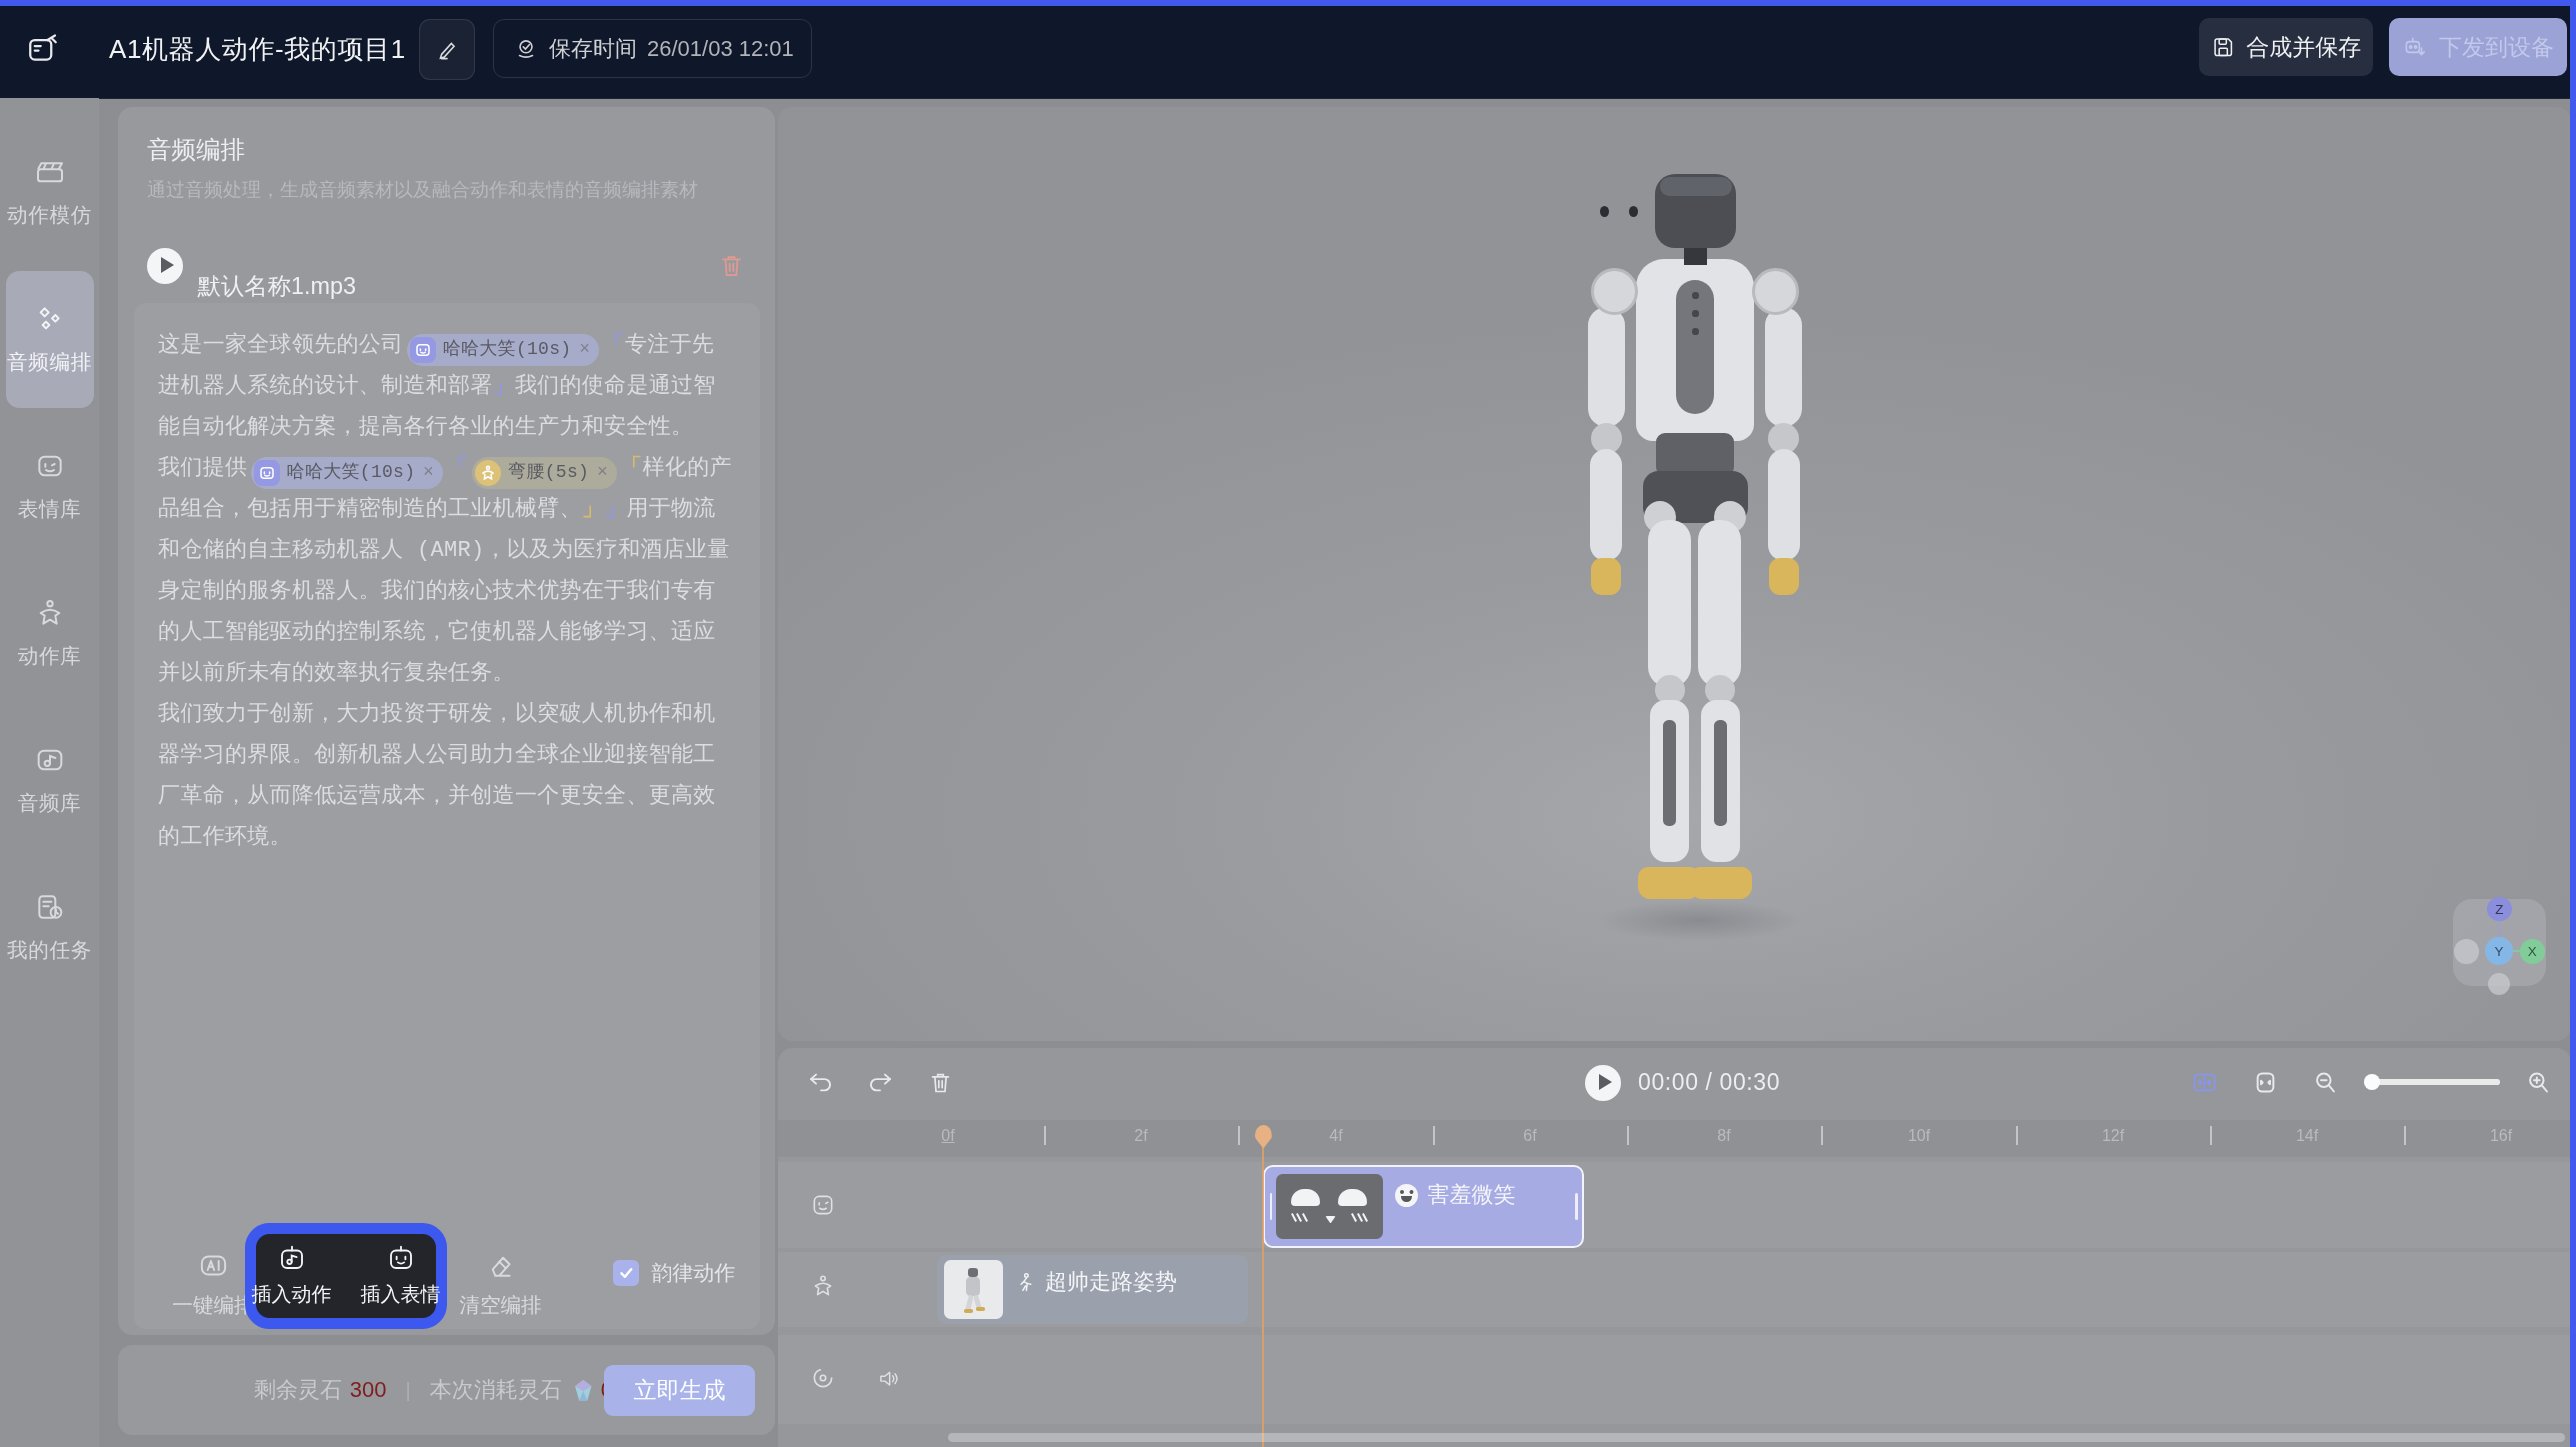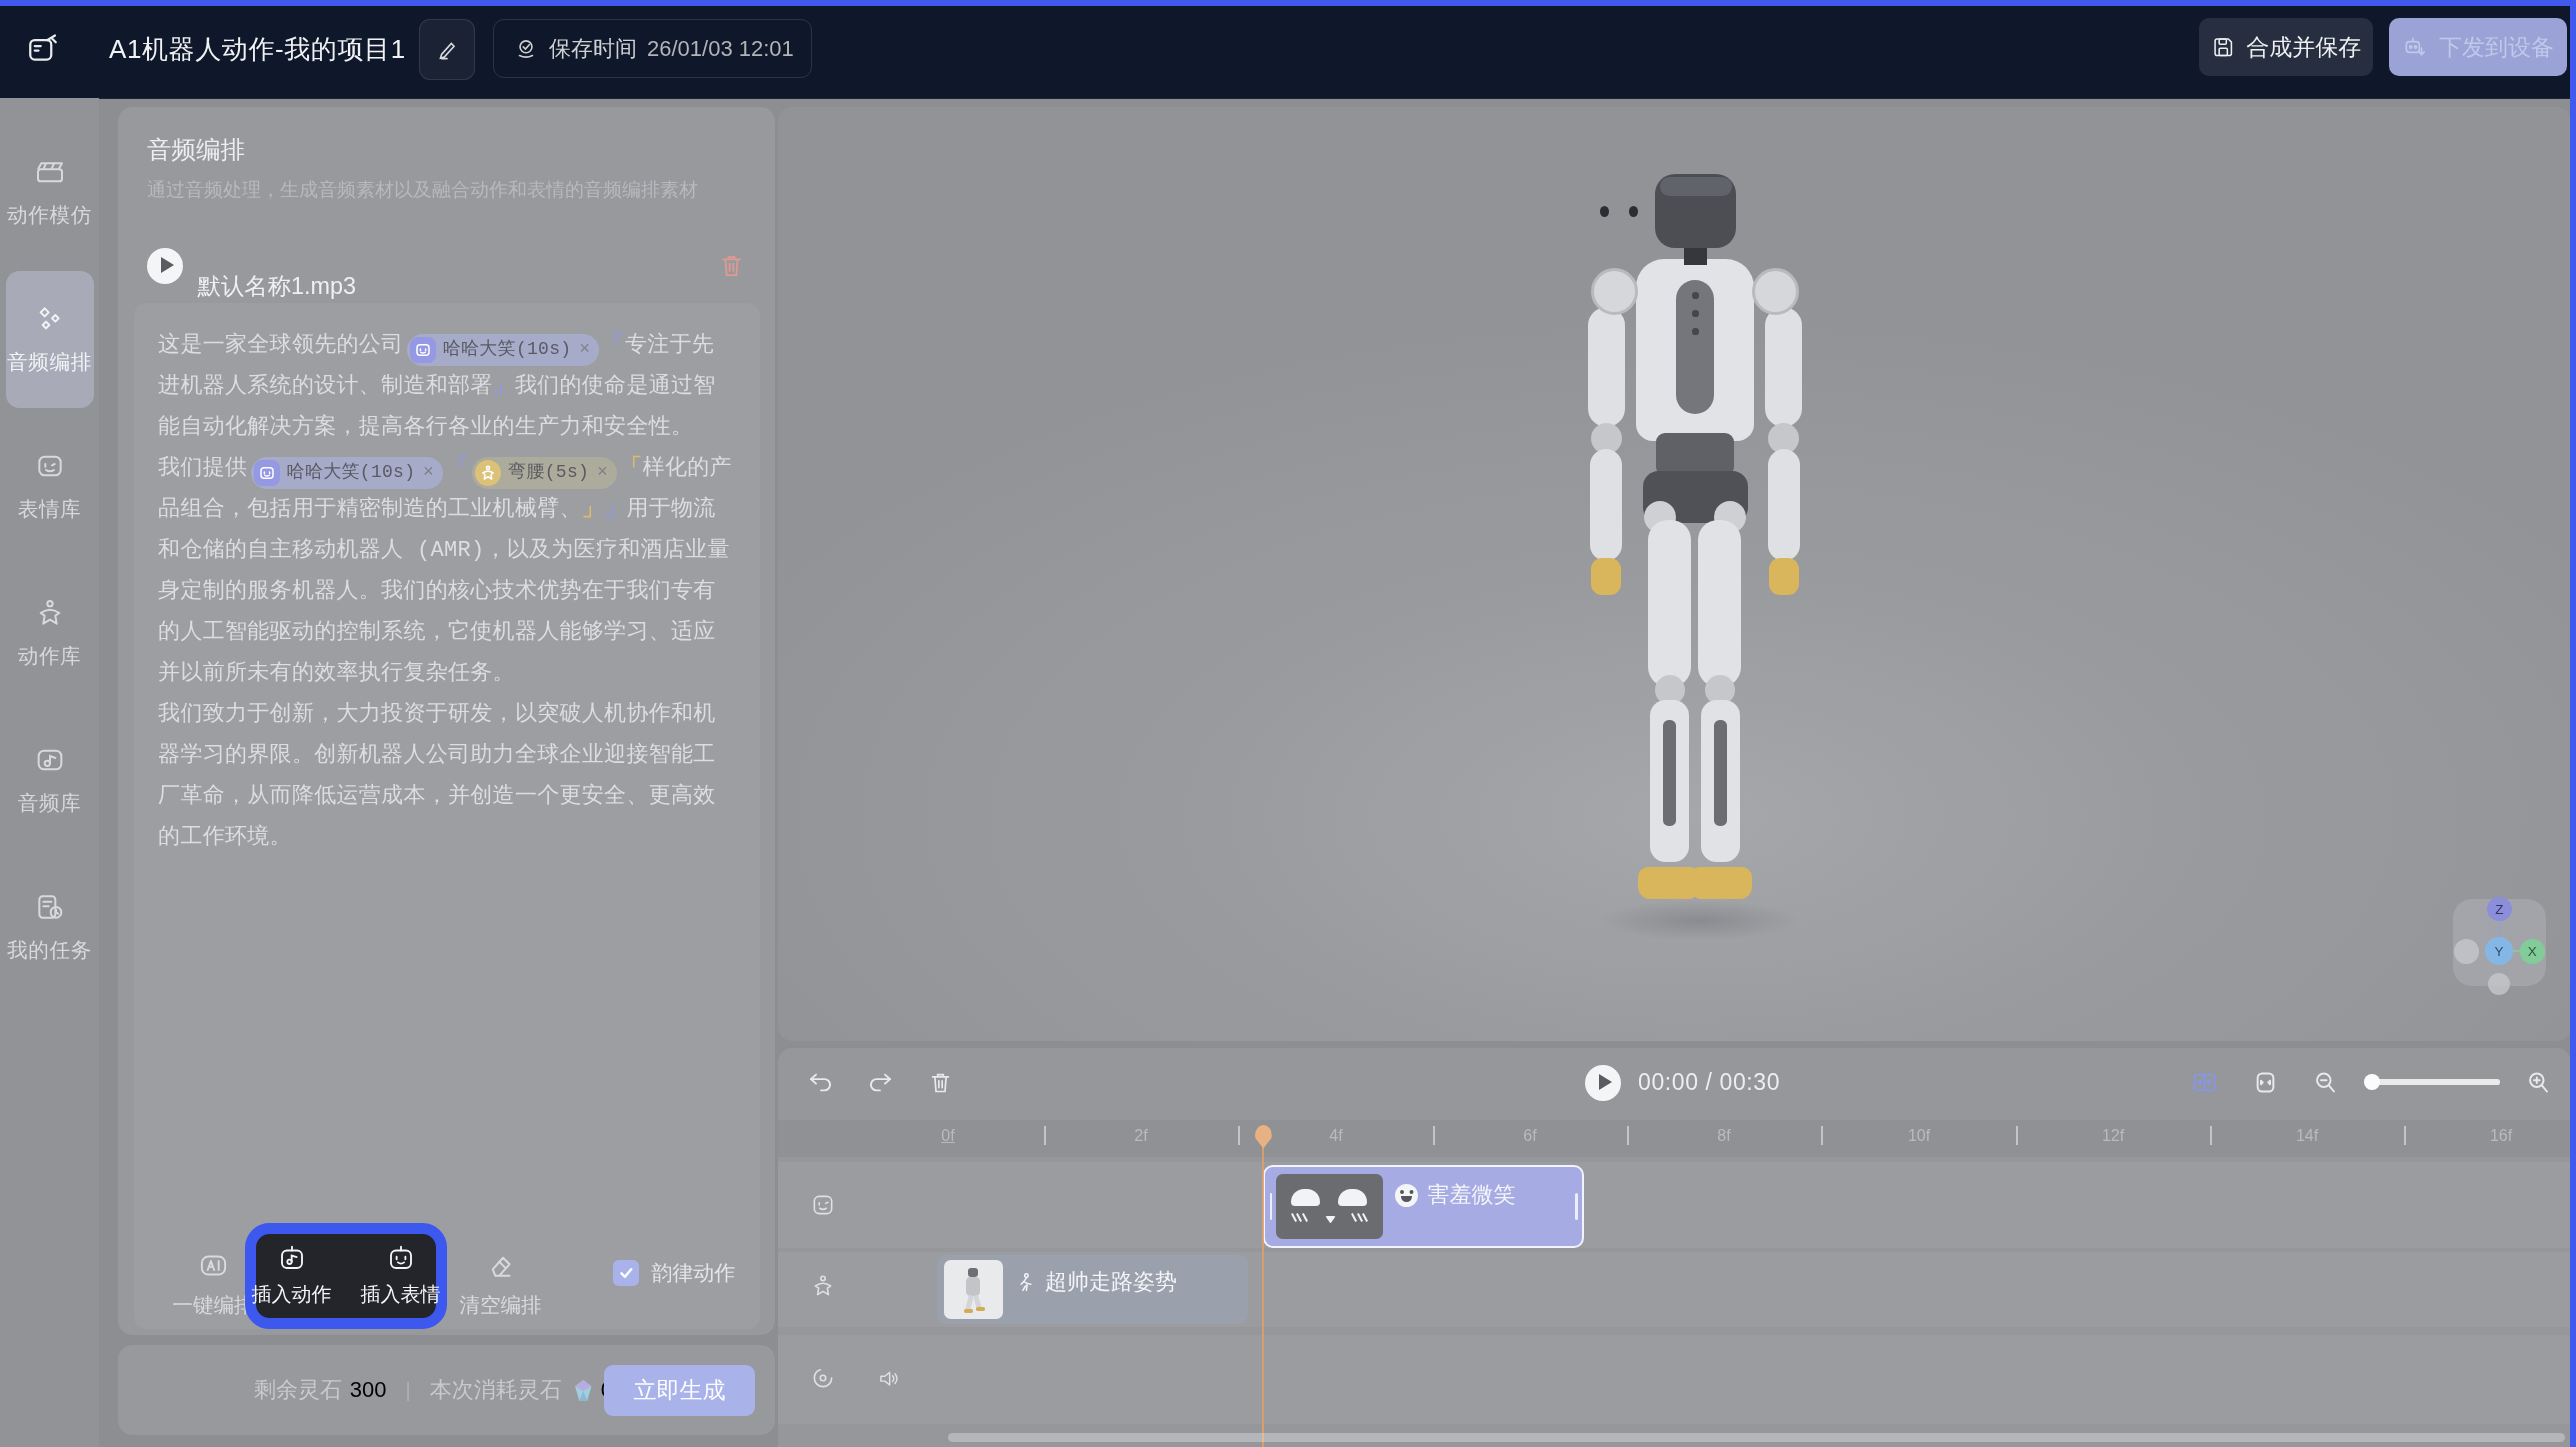--- a/index.html
+++ b/index.html
@@ -85,21 +85,21 @@
   .rhythm{position:absolute;left:495px;top:32px;display:flex;align-items:center;gap:12.3px;}
   .cbox{width:26px;height:26px;border-radius:5.6px;background:#a9b2ea;display:flex;align-items:center;
         justify-content:center;color:#fff;}
   .cbox .ic{width:16.7px;height:16.7px;}
   .rhythm .tlabel{font-size:21px;color:#e4e5e8;}
 
   
   .fbar{position:absolute;left:118px;top:1345px;width:657px;height:90px;border-radius:14.5px;
         background:#97999d;display:flex;align-items:center;box-sizing:border-box;padding-left:136px;}
   .fbar .flabel{font-size:22px;color:#c9cacd;}
-  .fbar .fvalue{font-size:22px;color:#000000;margin-left:7.8px;}
+  .fbar .fvalue{font-size:22px;color:#7f1d1d;margin-left:7.8px;}
   .fbar .fdiv{margin:0 19px;color:#aeb0b4;font-size:20px;}
   .gem{width:24.5px;height:24.5px;margin:0 5.6px 0 9px;}
   .gen-btn{position:absolute;left:486px;top:20px;width:151px;height:51px;border-radius:9px;
            background:#a9b3e9;color:#fcfdff;font-size:23px;display:flex;align-items:center;justify-content:center;}
 
   
   .viewport{position:absolute;left:778px;top:107px;width:1793px;height:934px;border-radius:14.5px;
             overflow:hidden;background:radial-gradient(ellipse 60% 55% at 51% 76%, #a6a7ab 0%, #9a9b9f 45%, #929397 100%);}
 
   

